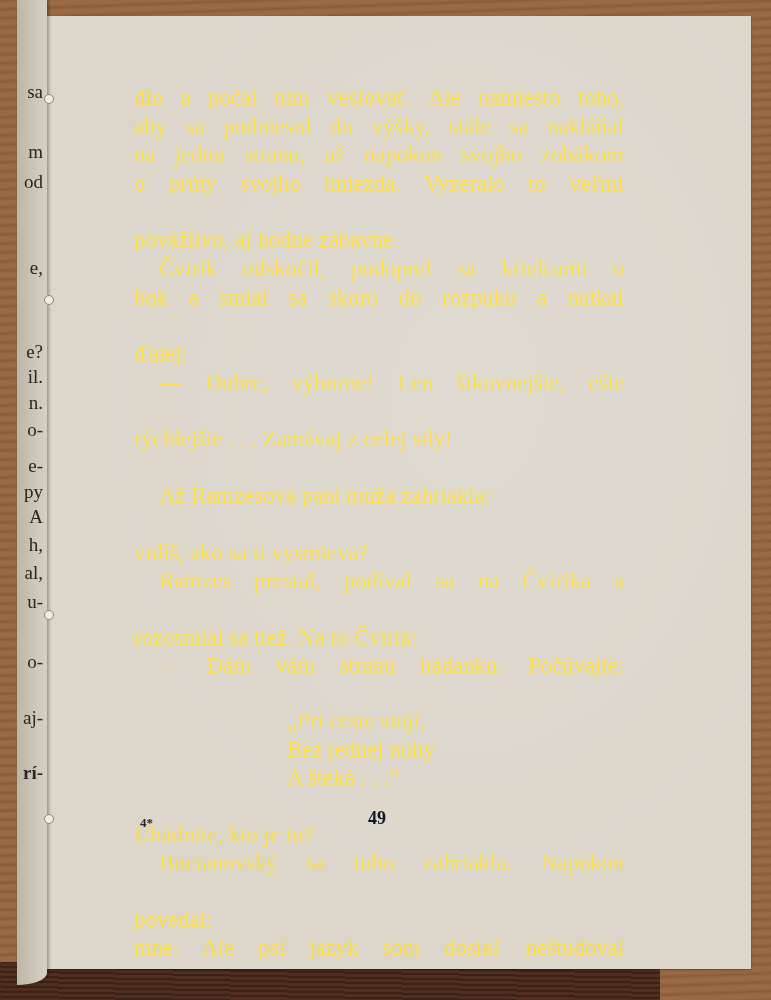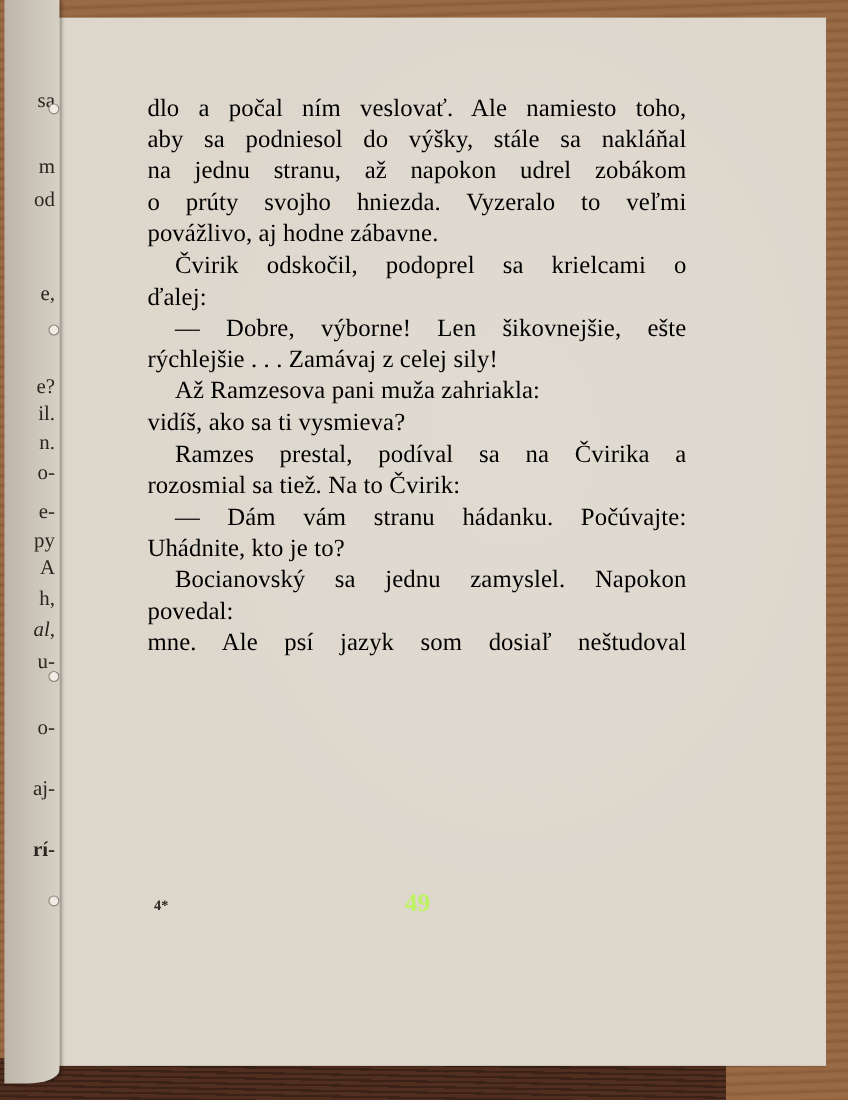--- a/index.html
+++ b/index.html
@@ -9,21 +9,21 @@
       background-image:
         repeating-linear-gradient(178deg, rgba(80,45,20,0.25) 0px, rgba(80,45,20,0.0) 3px, rgba(160,110,70,0.2) 6px, rgba(80,45,20,0.15) 9px);
       font-family: "Liberation Serif", "DejaVu Serif", serif;
     }
     .table-dark {
       position: absolute; left: 0; top: 962px; width: 660px; height: 38px;
       background: #4a2a1c;
       background-image: repeating-linear-gradient(181deg, rgba(0,0,0,0.2) 0 2px, rgba(120,70,50,0.15) 2px 5px);
     }
     .prev-page {
-      position: absolute; left: 4px; top: 0; width: 50px; height: 985px;
+      position: absolute; left: 17px; top: 0; width: 30px; height: 985px;
       background: linear-gradient(90deg, #bdb5a8 0%, #cdc6ba 60%, #d6cfc3 100%);
       border-bottom-right-radius: 30px 12px;
       box-shadow: 2px 0 3px rgba(0,0,0,0.3);
       overflow: hidden;
     }
     .prev-page .frag {
       position: absolute; right: 4px; font-size: 19px; color: #2a2520;
       line-height: 20px;
     }
     .page {
@@ -32,30 +32,30 @@
       background-image: radial-gradient(ellipse at 60% 40%, rgba(255,255,255,0.12), rgba(0,0,0,0.0) 70%);
       box-shadow: 0 1px 2px rgba(0,0,0,0.35);
       border-left: 1px solid #9e978b;
     }
     .stitch {
       position: absolute; left: 44px; width: 8px; height: 8px; border-radius: 50%;
       background: #efece6; border: 1px solid #8b8478;
     }
     .textblock {
       position: absolute; left: 134px; top: 84px; width: 490px;
-      color: #000000; font-size: 22.5px; line-height: 28.6px;
+      color: #fde047; font-size: 22.5px; line-height: 28.6px;
       letter-spacing: 0.1px;
     }
     .line { display: block; white-space: nowrap; text-align: justify; text-align-last: justify; }
-    .line.last { text-align-last: left; }
+    .line.last { text-align-last: left; margin-top: 28px; }
     .indent { padding-left: 25px; }
     .poem { padding-left: 153px; margin-top: 26px; margin-bottom: 28px; }
     .poem .line { text-align: left; text-align-last: left; }
     .signature { position: absolute; left: 140px; top: 815px; font-size: 13px; color: #2b2621; font-weight: bold; }
-    .page-number { position: absolute; left: 368px; top: 808px; font-size: 23px; color: #bef264; font-weight: bold; }
+    .page-number { position: absolute; left: 368px; top: 808px; font-size: 18px; color: #0f172a; font-weight: bold; }
   </style>
 </head>
 <body>
 
 <div class="table-dark"></div>
 
 <div class="page"></div>
 
 <div class="prev-page" id="prev-page">
     <span class="frag" style="top: 82px;">sa</span>
@@ -63,51 +63,57 @@
     <span class="frag" style="top: 172px;">od</span>
     <span class="frag" style="top: 258px;">e,</span>
     <span class="frag" style="top: 342px;">e?</span>
     <span class="frag" style="top: 367px;">il.</span>
     <span class="frag" style="top: 393px;">n.</span>
     <span class="frag" style="top: 420px;">o-</span>
     <span class="frag" style="top: 456px;">e-</span>
     <span class="frag" style="top: 482px; margin-left: 32px;">py</span>
     <span class="frag" style="top: 507px;">A</span>
     <span class="frag" style="top: 535px;">h,</span>
-    <span class="frag" style="top: 563px; font-style: italic;">al,</span>
+    <span class="frag" style="top: 563px;">al,</span>
     <span class="frag" style="top: 592px;">u-</span>
     <span class="frag" style="top: 652px;">o-</span>
     <span class="frag" style="top: 708px; font-family: Liberation Serif, serif;">aj-</span>
     <span class="frag" style="top: 763px; font-weight: bold;">rí-</span>
   </div>
 
 <div class="stitch" style="top:94px"></div>
 <div class="stitch" style="top:295px"></div>
 <div class="stitch" style="top:610px"></div>
 <div class="stitch" style="top:814px"></div>
 
 <div class="textblock">
   <div id="lines-a">
       <span class="line">dlo a počal ním veslovať. Ale namiesto toho,</span>
       <span class="line">aby sa podniesol do výšky, stále sa nakláňal</span>
-      <span class="line">na jednu stranu, až napokon udrel zobákom</span>
+      <span class="line">na jednu stranu, až napokon svojho zobákom</span>
       <span class="line">o prúty svojho hniezda. Vyzeralo to veľmi</span>
       <span class="line last">povážlivo, aj hodne zábavne.</span>
       <span class="line indent">Čvirik odskočil, podoprel sa krielcami o</span>
+      <span class="line">bok a smial sa skoro do rozpuku a nutkal</span>
       <span class="line last">ďalej:</span>
       <span class="line indent">— Dobre, výborne! Len šikovnejšie, ešte</span>
       <span class="line last">rýchlejšie . . . Zamávaj z celej sily!</span>
       <span class="line indent last">Až Ramzesova pani muža zahriakla:</span>
       <span class="line last">vidíš, ako sa ti vysmieva?</span>
       <span class="line indent">Ramzes prestal, podíval sa na Čvirika a</span>
       <span class="line last">rozosmial sa tiež. Na to Čvirik:</span>
       <span class="line indent">— Dám vám stranu hádanku. Počúvajte:</span>
     </div>
+  <div class="poem" id="poem">
+      <span class="line">„Pri ceste stojí,</span>
+      <span class="line">Bez jednej nohy</span>
+      <span class="line">A šteká . . .“</span>
+    </div>
   <div id="lines-b">
       <span class="line last">Uhádnite, kto je to?</span>
-      <span class="line indent">Bocianovský sa jednu zamyslel. Napokon</span>
+      <span class="line indent">Bocianovský sa tuho zahriakla. Napokon</span>
       <span class="line last">povedal:</span>
       <span class="line">mne. Ale psí jazyk som dosiaľ neštudoval</span>
     </div>
 </div>
 
 <div class="signature">4*</div>
 <div class="page-number">49</div>
 
 </body></html>

